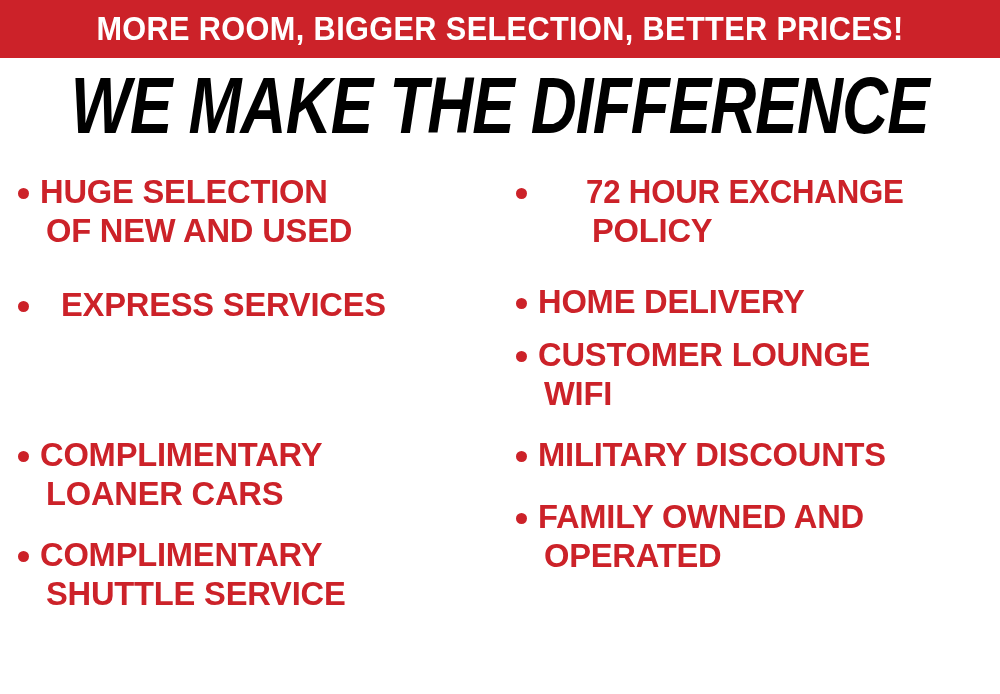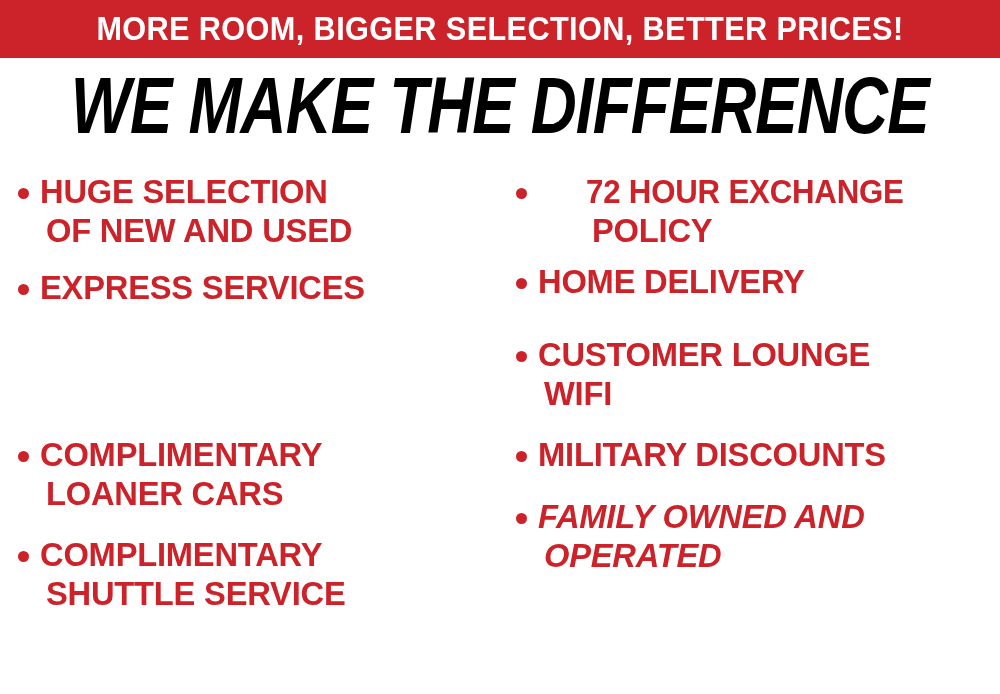--- a/index.html
+++ b/index.html
@@ -114,31 +114,31 @@
     transform: scaleX(0.99);
     transform-origin: left top;
   }
   .bullet-label .l2 {
     display: block;
     padding-left: 6px;
   }
 
   
   .li-0 { top: 12px;  left: 18px; }
-  .li-1 { top: 108px; left: 18px; }
+  .li-1 { top: 125px; left: 18px; gap: 21px; }
   .li-2 { top: 175px; left: 18px; }
   .li-3 { top: 275px; left: 18px; }
   .li-4 { top: 375px; left: 18px; }
 
   
   .ri-0 { top: 12px;  left: 18px; gap: 48px; }
-  .ri-1 { top: 102px; left: 18px; }
+  .ri-1 { top: 122px; left: 18px; }
   .ri-2 { top: 175px; left: 18px; }
   .ri-3 { top: 275px; left: 18px; }
-  .ri-4 { top: 337px; left: 18px; font-style: italic; }
+  .ri-4 { top: 337px; left: 18px; }
   .ri-5 { top: 437px; left: 18px; }
 
   
   .squeeze { display: inline-block; transform: scaleX(0.955); transform-origin: left center; }
 </style>
 </head>
 <body>
 
 <div id="poster">
 

